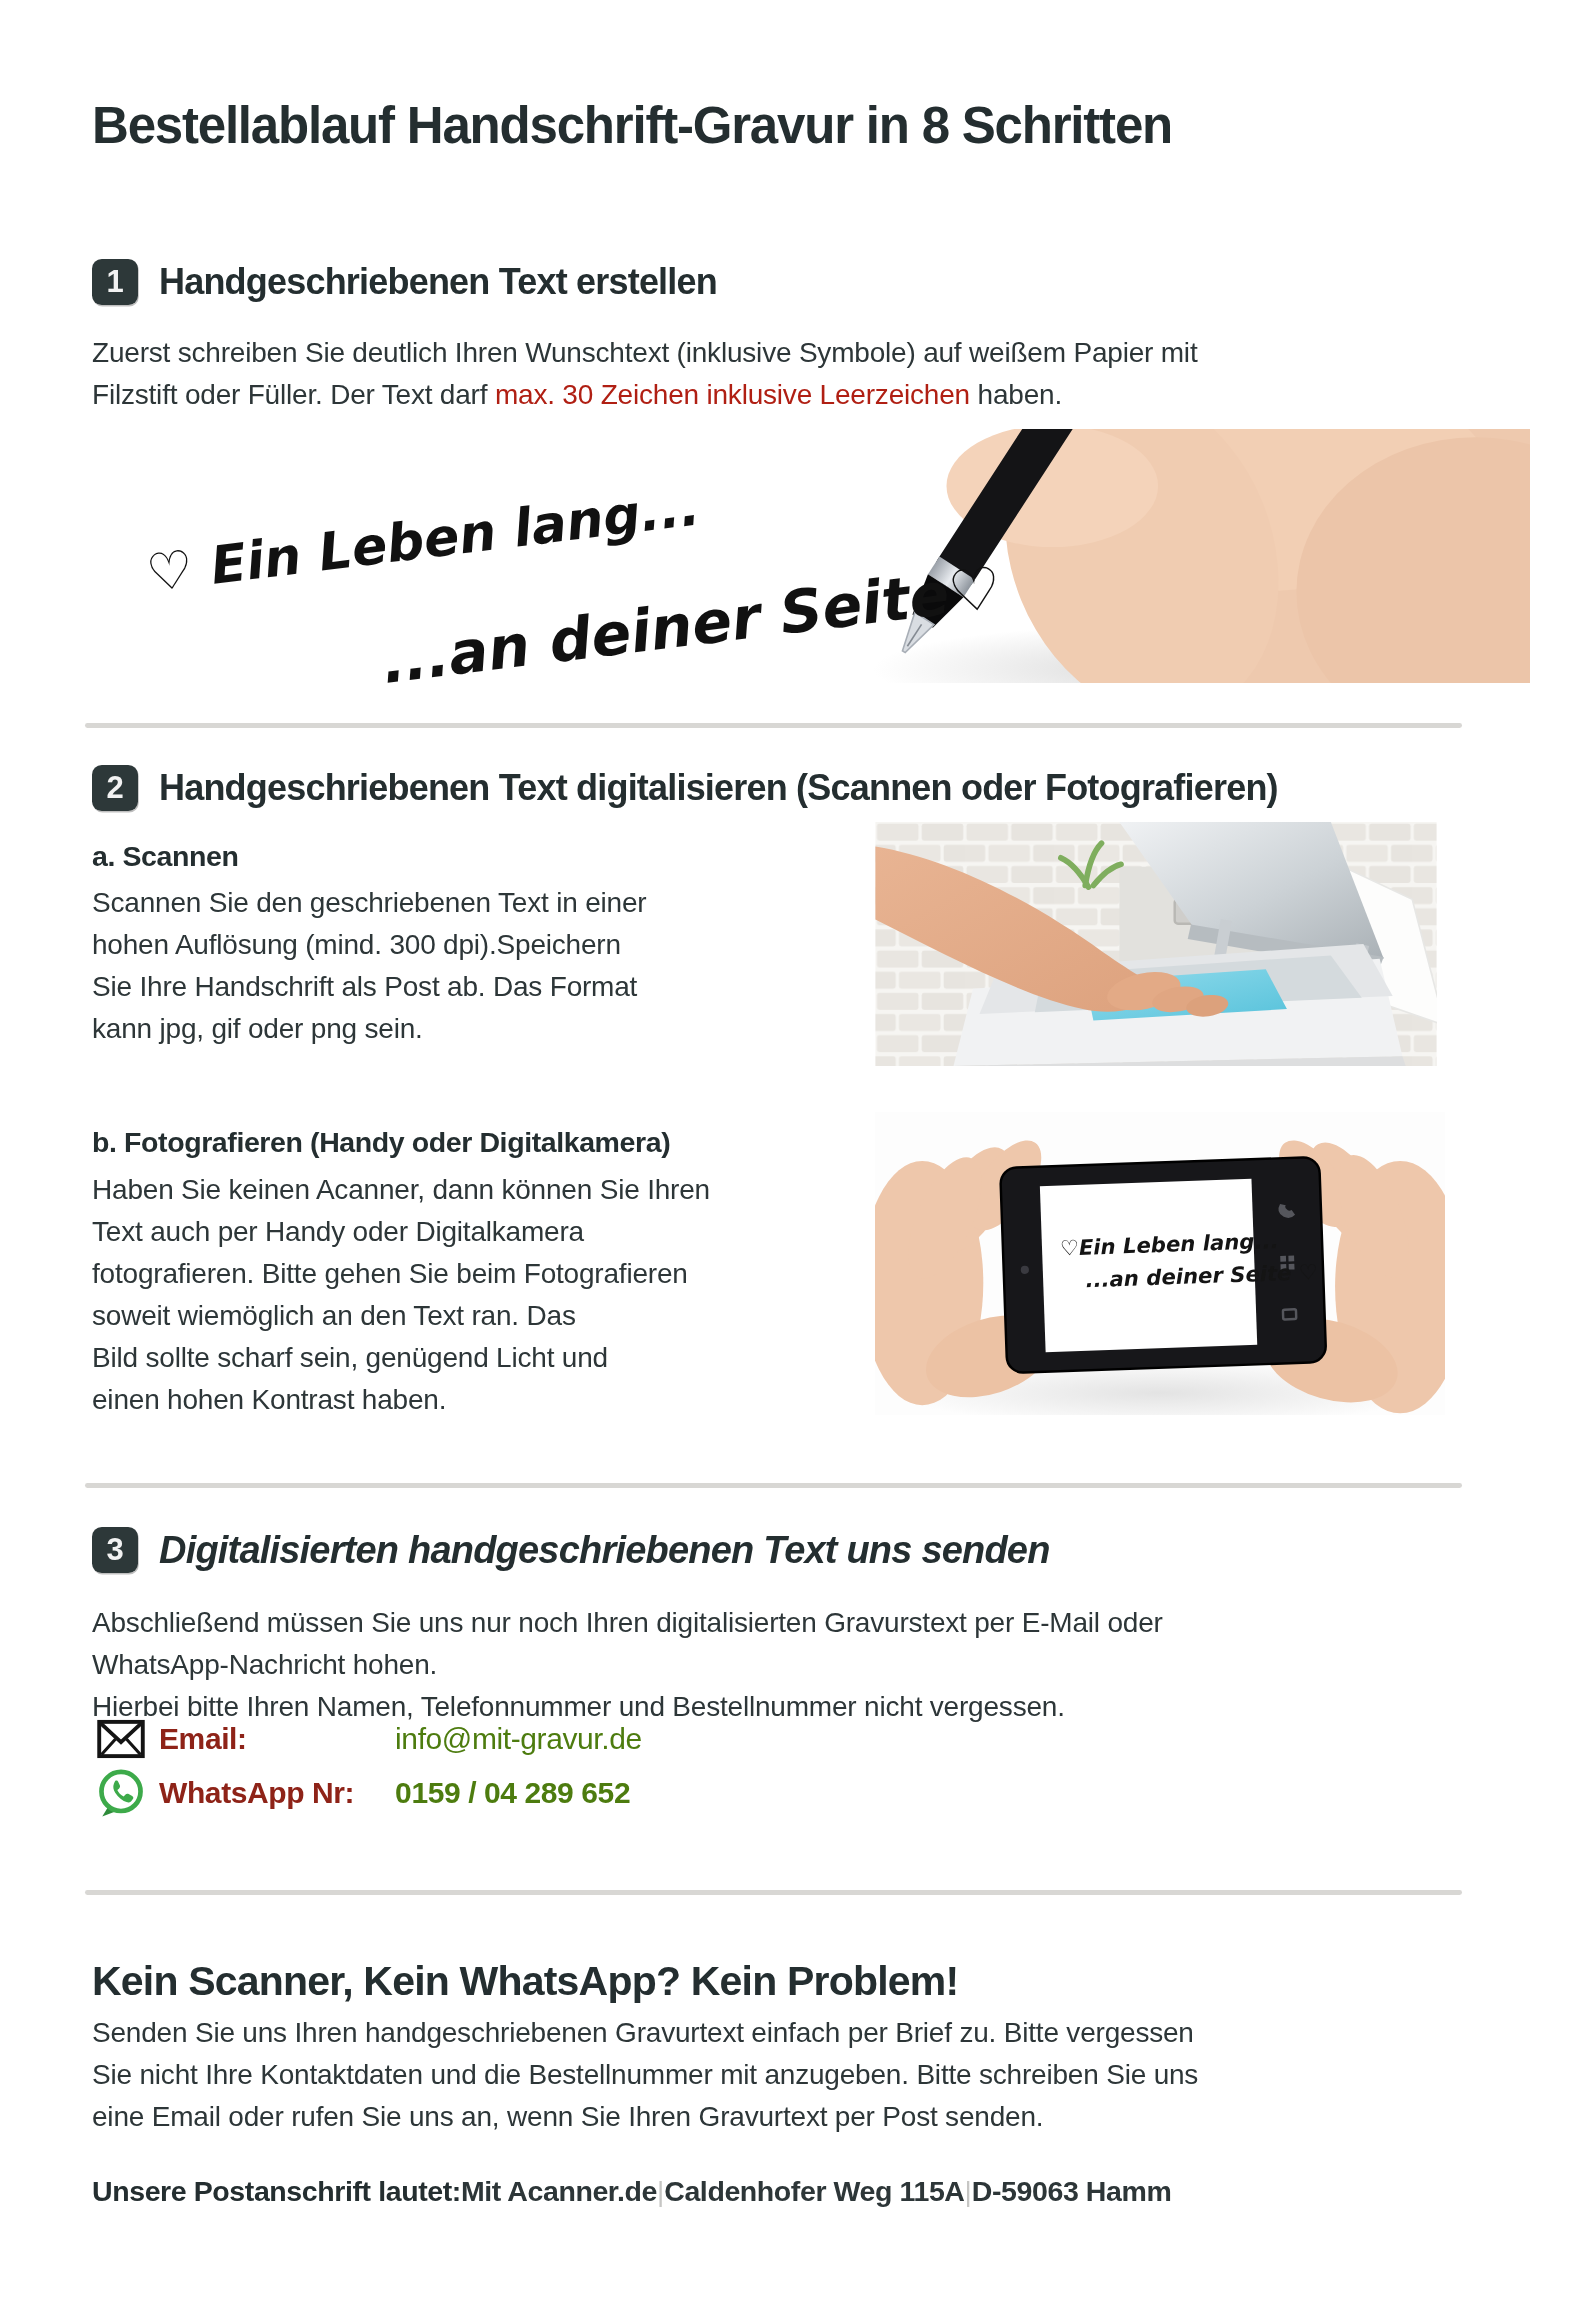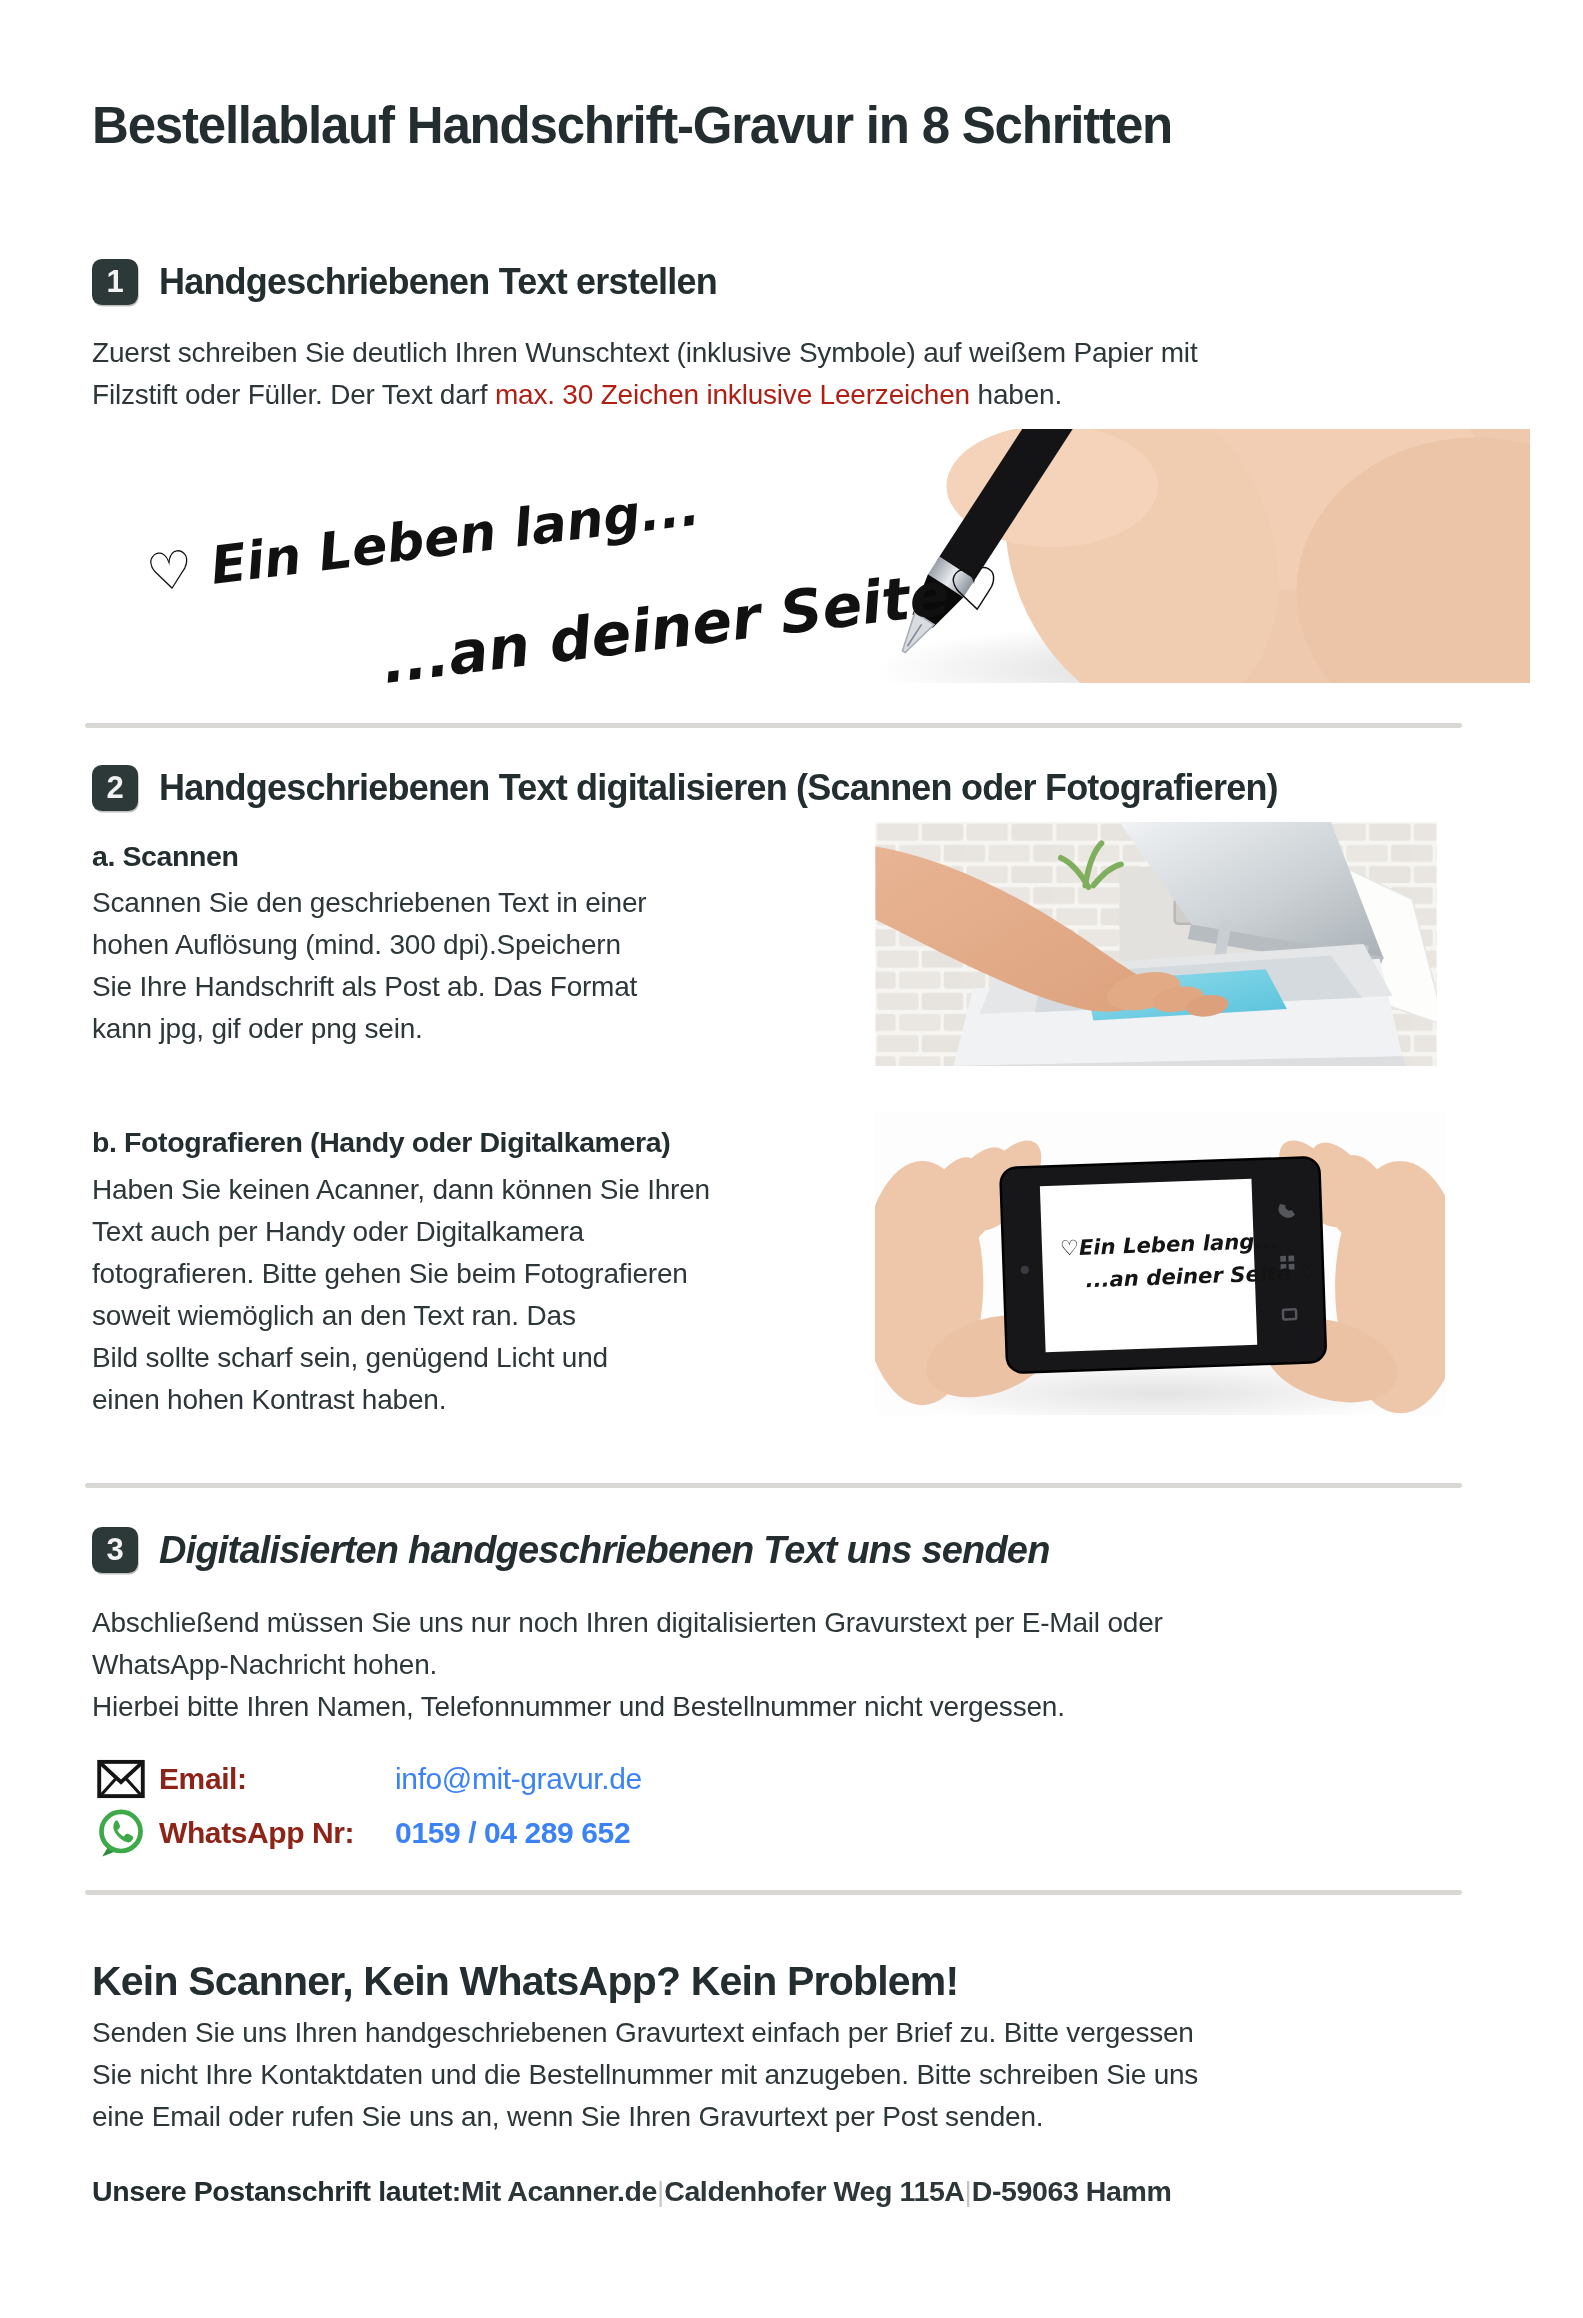--- a/index.html
+++ b/index.html
@@ -13,21 +13,21 @@
          font-size:31px;font-weight:700;display:flex;align-items:center;justify-content:center;
          flex:0 0 auto;box-shadow:0.8px 1.6px 0 rgba(0,0,0,.25);}
   .step-title{font-size:36px;font-weight:700;color:#242e30;letter-spacing:-0.8px;white-space:nowrap;}
   .step-title.big{font-size:38px;font-style:italic;}
   .body-line{font-size:28px;line-height:42px;letter-spacing:-0.2px;white-space:nowrap;color:#2d3638;}
   .red{color:#b01f13;}
   .subhead{font-size:28.5px;font-weight:700;letter-spacing:-0.4px;color:#242e30;}
   .divider{height:4.9px;background:#d8d7d4;border-radius:2.4px;}
   .contact-row{display:grid;grid-template-columns:63px 228px auto;align-items:center;height:49px;}
   .contact-label{font-size:30px;font-weight:700;color:#8e2318;letter-spacing:-0.4px;}
-  .contact-value{font-size:30px;color:#3b82f6;letter-spacing:-0.4px;}
+  .contact-value{font-size:30px;color:#4d7c0f;letter-spacing:-0.4px;}
   .contact-value.bold{font-weight:700;}
   .footer-heading{font-size:41px;font-weight:700;color:#242e30;letter-spacing:-0.8px;white-space:nowrap;margin-top:24px;}
   .address-row{display:flex;align-items:baseline;white-space:nowrap;}
   .address-label{font-size:28.5px;font-weight:700;color:#242e30;letter-spacing:-0.4px;}
   .address-part{font-size:28.5px;font-weight:700;color:#2d3638;letter-spacing:-0.4px;}
   .address-sep{font-size:28px;color:#c6c6c4;font-weight:400;}
   svg text{font-family:"DejaVu Sans",sans-serif;}
 </style>
 </head>
 <body>
@@ -214,21 +214,21 @@
   <div class="badge">3</div>
   <div class="step-title big">Digitalisierten handgeschriebenen Text uns senden</div>
 </div>
 
 <div class="abs" style="left:92px;top:1602px;">
   <div class="body-line">Abschließend müssen Sie uns nur noch Ihren digitalisierten Gravurstext per E-Mail oder</div>
   <div class="body-line">WhatsApp-Nachricht hohen.</div>
   <div class="body-line">Hierbei bitte Ihren Namen, Telefonnummer und Bestellnummer nicht vergessen.</div>
 </div>
 
-<div class="abs" style="left:96px;top:1754px;">
+<div class="abs" style="left:96px;top:1714px;">
   <div class="contact-row">
     <svg width="50" height="42" viewBox="0 0 64 54">
       <rect x="4" y="5" width="56" height="44" fill="#fff" stroke="#141414" stroke-width="5"></rect>
       <path d="M6,7 L32,31 L58,7" fill="none" stroke="#141414" stroke-width="5"></path>
       <path d="M7,47 L25,27 M57,47 L39,27" fill="none" stroke="#141414" stroke-width="4"></path>
     </svg>
     <span class="contact-label">Email:</span>
     <span class="contact-value" style="margin-left:8.1px;">info@mit-gravur.de</span>
   </div>
   <div class="contact-row" style="margin-top:4.9px;">

